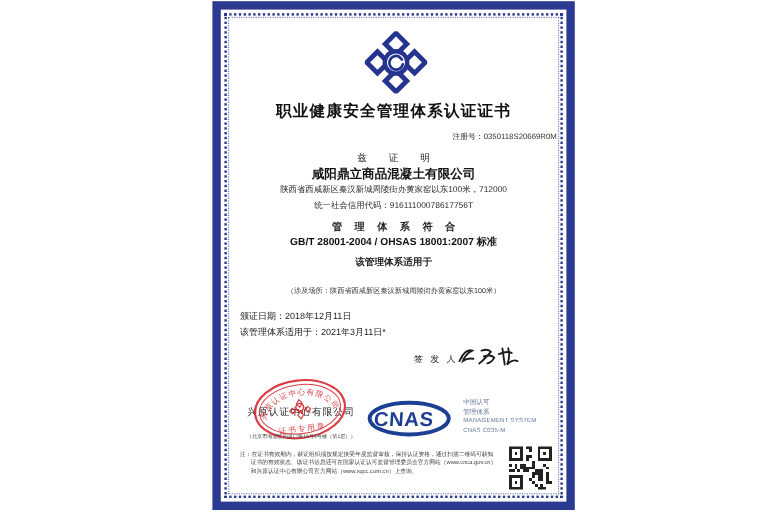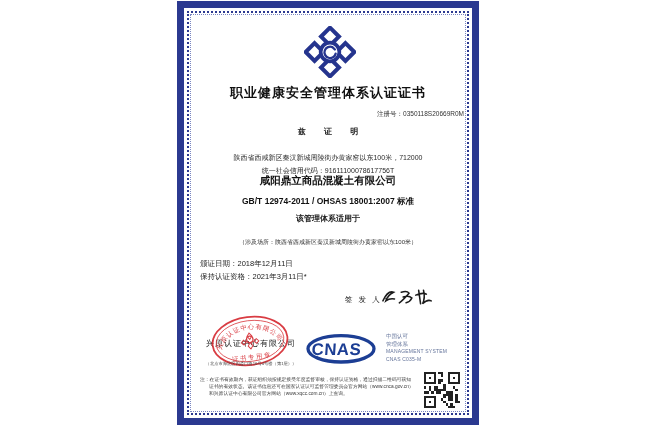--- a/index.html
+++ b/index.html
@@ -7,21 +7,21 @@
          font-family:"Liberation Sans","DejaVu Sans",sans-serif;color:#1c1c1c;}
   .abs{position:absolute;}
   .ctr{left:0;right:0;text-align:center;}
   
   .cert{position:absolute;left:177px;top:1px;width:302px;height:424px;background:#ffffff;
         border:7px solid #2b3990;box-sizing:border-box;}
   .frame{position:absolute;inset:3px;border:2px dotted #2b3990;pointer-events:none;}
   .frame2{position:absolute;inset:6px;border:1px dotted #7a86c2;pointer-events:none;}
   .title{font-weight:bold;font-size:13px;letter-spacing:1px;color:#111;}
   .regno{font-size:6.5px;color:#333;}
-  .h-spaced{font-size:8px;letter-spacing:8px;text-indent:8px;color:#222;font-weight:bold;}
+  .h-spaced{font-size:8px;letter-spacing:8px;text-indent:8px;color:#222;}
   .company{font-size:10.5px;font-weight:bold;color:#111;}
   .small{font-size:7px;color:#2a2a2a;}
   .sysline{font-size:8.5px;letter-spacing:4px;text-indent:4px;font-weight:600;color:#222;}
   .std{font-size:8.5px;font-weight:bold;color:#111;}
   .scopeintro{font-size:8px;color:#222;font-weight:bold;}
   .scope{font-size:9.5px;font-weight:bold;color:#111;}
   .sites{font-size:6px;color:#333;}
   .dates{font-size:7.5px;color:#222;}
   .issuer{font-size:7.5px;letter-spacing:2px;color:#222;}
   .cbname{font-size:8px;color:#222;letter-spacing:1px;}
@@ -50,31 +50,32 @@
         </g>
         <circle cx="32" cy="32" r="11.5" fill="#ffffff" stroke="#25348e" stroke-width="4.5"></circle>
         <path d="M35 26 a7 7 0 1 0 4 8 M35 26 l3 3" fill="none" stroke="#25348e" stroke-width="2.8" stroke-linecap="round"></path>
       </svg>
     </div>
 
     <div class="abs ctr title" style="top:76px;font-family:Liberation Serif, serif;">职业健康安全管理体系认证证书</div>
     <div class="abs regno" style="top:102px;right:8px;">注册号：0350118S20669R0M</div>
 
     <div class="abs ctr h-spaced" style="top:118px;">兹 证 明</div>
-    <div class="abs ctr company" style="top:130px;margin-top:36px;">咸阳鼎立商品混凝土有限公司</div>
+    <div class="abs ctr company" style="top:130px;">咸阳鼎立商品混凝土有限公司</div>
     <div class="abs ctr small" style="top:145px;">陕西省西咸新区秦汉新城周陵街办黄家窑以东100米，712000</div>
     <div class="abs ctr small" style="top:158px;">统一社会信用代码：91611100078617756T</div>
 
-    <div class="abs ctr std" style="top:188px;">GB/T 12974-2011 / OHSAS 18001:2007 标准</div>
+    <div class="abs ctr sysline" style="top:176px;">管 理 体 系 符 合</div>
+    <div class="abs ctr std" style="top:188px;">GB/T 28001-2004 / OHSAS 18001:2007 标准</div>
 
     <div class="abs ctr scopeintro" style="top:205px;">该管理体系适用于</div>
     <div class="abs ctr sites" style="top:230px;">（涉及场所：陕西省西咸新区秦汉新城周陵街办黄家窑以东100米）</div>
 
     <div class="abs dates" style="left:16px;top:251px;">颁证日期：2018年12月11日</div>
-    <div class="abs dates" style="left:16px;top:264px;">保持认证资格：2021年3月11日*</div>
+    <div class="abs dates" style="left:16px;top:264px;">该管理体系适用于：2021年3月11日*</div>
 
     <div class="abs issuer" style="left:161px;top:287px;">签 发 人：</div>
     <div class="abs" style="left:196px;top:277px;width:58px;height:26px;" aria-label="王宏林">
       <svg viewBox="0 0 60 24" width="58" height="26">
         <g fill="none" stroke="#1b1b1b" stroke-width="1.6" stroke-linecap="round">
           <path d="M3 15 Q8 4 14 6 Q8 9 6 15 Q10 12 15 13"></path>
           <path d="M22 6 Q28 4 30 7 Q24 14 20 17 M24 11 Q30 9 33 12 Q31 16 27 17"></path>
           <path d="M40 4 L42 18 M37 9 Q44 6 48 8 M45 4 Q47 12 44 18 Q49 13 53 15"></path>
         </g>
       </svg>

